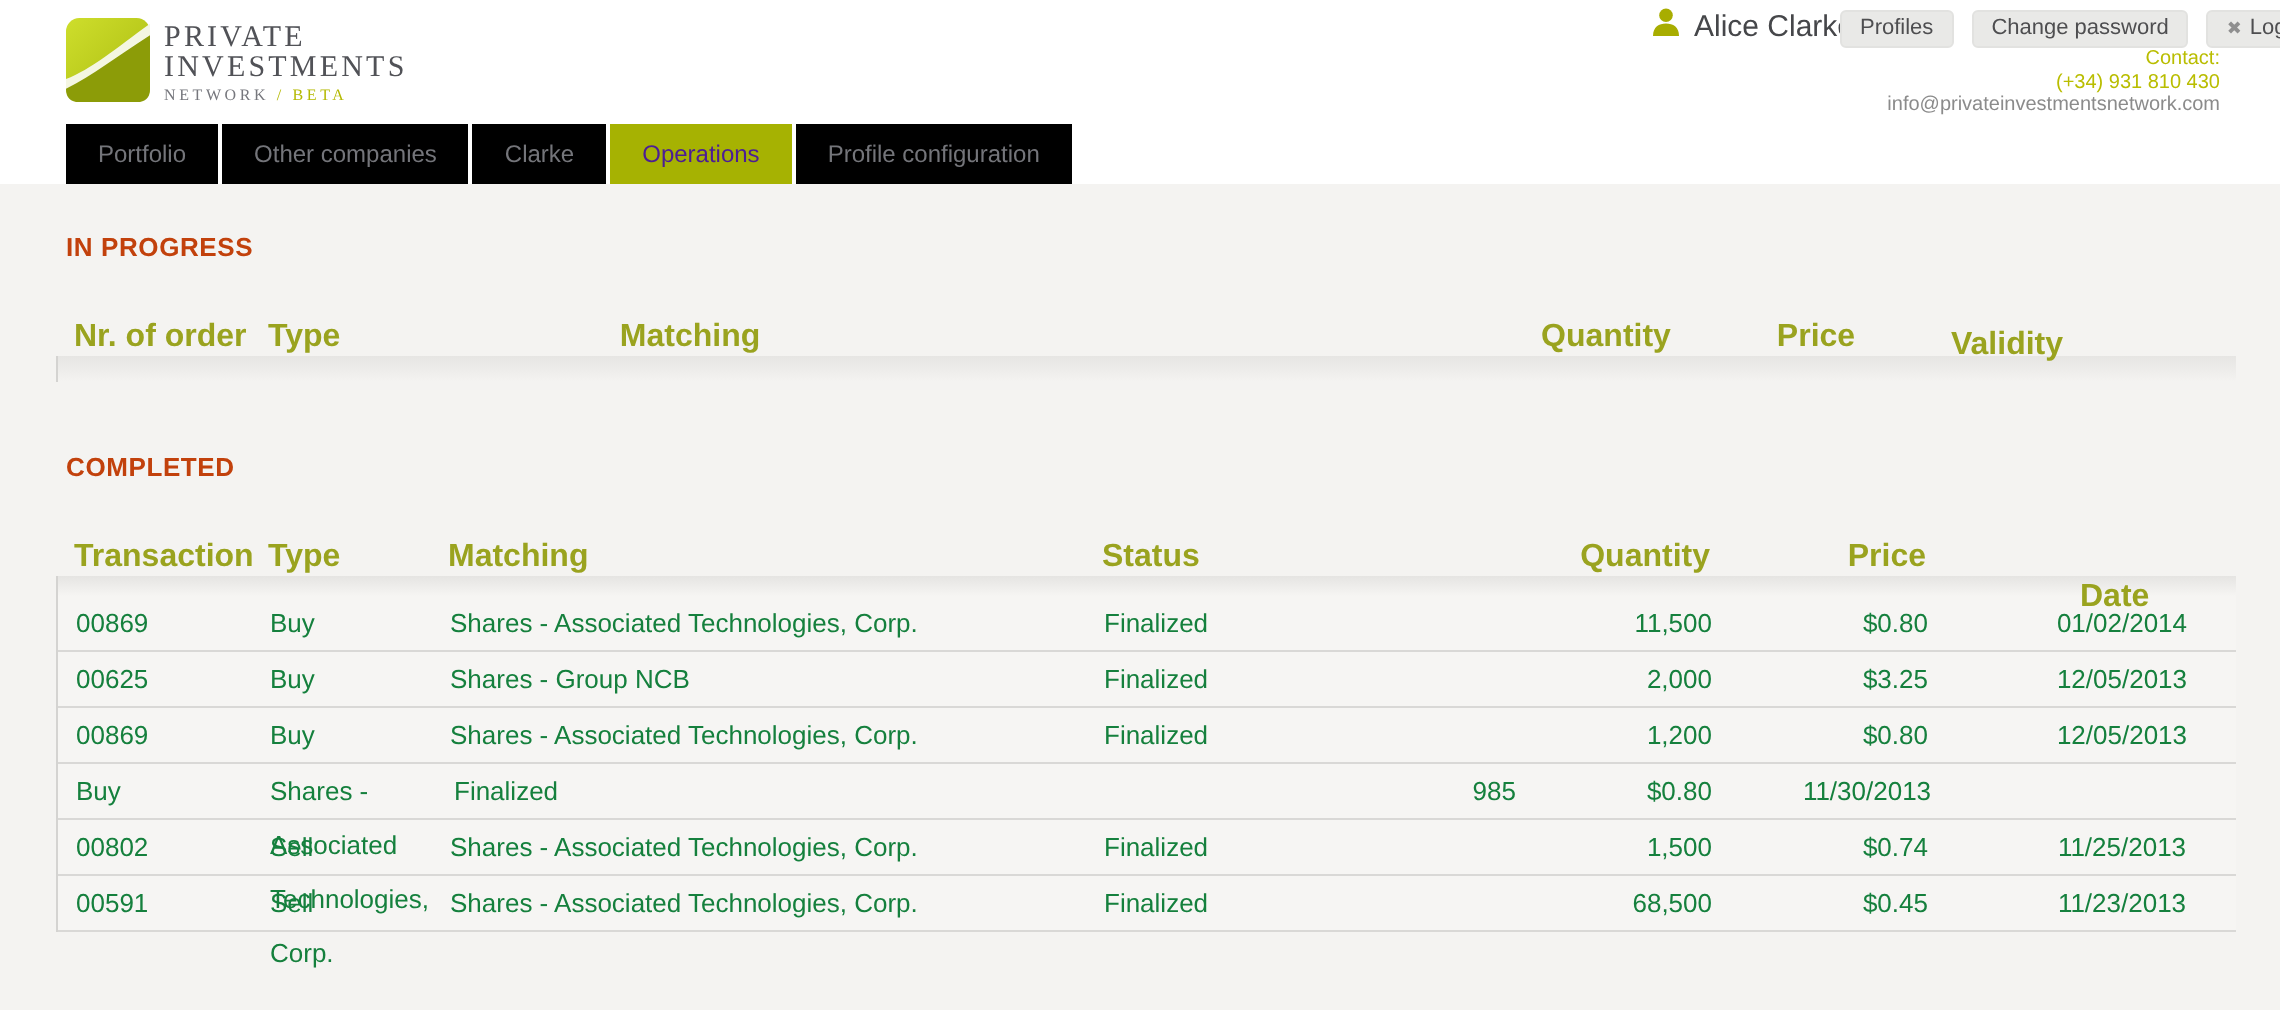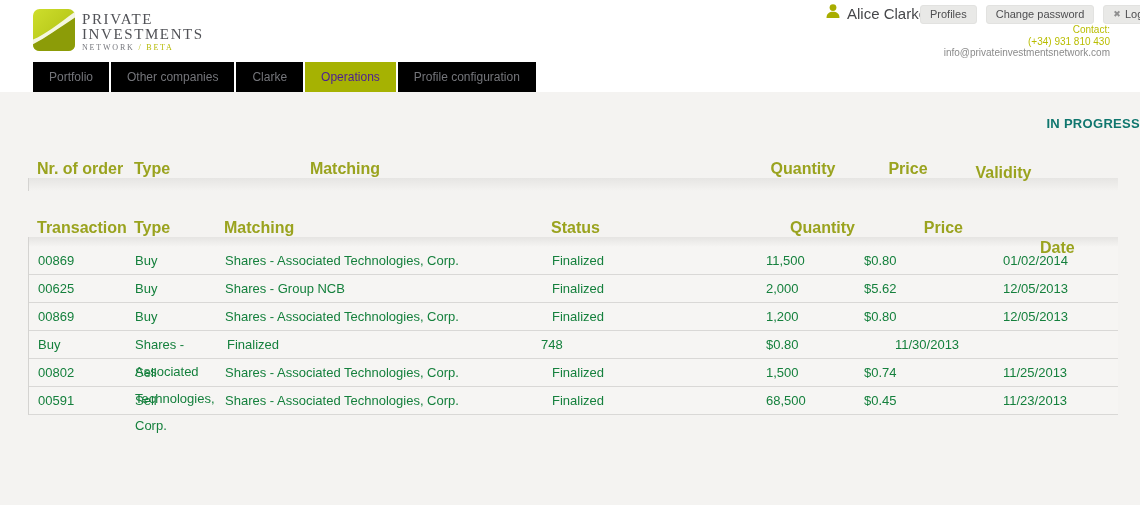--- a/index.html
+++ b/index.html
@@ -29,21 +29,21 @@
   .contact .olive { color:#b9bd00; }
   .contact .mail { color:#8b8b8b; }
 
   
   .tabs { position:absolute; left:33px; top:62px; display:flex; }
   .tab { height:30px; line-height:30px; padding:0 16px; background:#000000; color:#74757a;
          font-size:12px; margin-right:2px; cursor:pointer; white-space:nowrap; }
   .tab.active { background:#a6b202; color:#4c1d95; }
 
   
-  .section-title { margin:0 0 0 33px; font-size:13px; font-weight:bold; color:#0f766e; letter-spacing:0.3px; height:16px;text-align:right; }
+  .section-title { margin:0 12px 0 33px; font-size:13px; font-weight:bold; color:#c2410c; letter-spacing:0.3px; height:16px; }
   .t1 { padding-top:24px; height:40px; }
   .t2 { padding-top:35px; height:51px; }
 
   .grid-header { display:grid; margin-left:28px; width:1090px; height:18px; line-height:18px;
                  font-size:16px; font-weight:bold; color:#9aa31f; margin-top:28px; }
   .ip-cols  { grid-template-columns:97px 90px 260px 268px 120px 108px 147px; }
   .c-cols   { grid-template-columns:97px 90px 325px 225px 98px 108px 147px; }
 
   .h-left   { padding-left:9px; }
   .h-status { padding-left:11px; }
@@ -56,22 +56,22 @@
   .empty-band { margin-left:28px; width:1090px; height:13px;
                 background:linear-gradient(#e6e5e3, #f4f3f1);
                 border-left:1px solid #d4d3d1; }
 
   .tbody { margin-left:28px; width:1090px; border-left:1px solid #d4d3d1; background:#f6f5f3; }
   .tbody .band { height:10px; background:linear-gradient(#e5e4e2, #f6f5f3); }
   .trow { display:grid; height:28px; line-height:27px; font-size:13px; color:#15803d;
           border-bottom:1px solid #d9d8d6; }
   .c-left  { padding-left:9px; }
   .c-status{ padding-left:11px; }
-  .c-right { padding-right:8px; }
-  .c-date  { padding-left:31px; }
+  .c-right { text-align:right; padding-right:8px; }
+  .c-date  { padding-left:31px;text-align:center; }
 </style>
 </head>
 <body>
 
 <div class="page">
   <div class="content-area"></div>
 
   <div class="logo">
     <span>
       <svg width="42" height="42" viewBox="0 0 44 44">
@@ -142,20 +142,21 @@
       <div class="h-left">Nr. of order</div>
       <div class="h-left">Type</div>
       <div class="h-center">Matching</div>
       <div></div>
       <div class="h-center">Quantity</div>
       <div class="h-price-ip">Price</div>
       <div class="h-validity">Validity</div>
     </div>
     <div class="empty-band"></div>
 
+    <div class="section-title t2">COMPLETED</div>
 
     <div class="grid-header c-cols">
       <div class="h-left">Transaction</div>
       <div class="h-left">Type</div>
       <div class="h-left">Matching</div>
       <div class="h-status">Status</div>
       <div class="h-right">Quantity</div>
       <div class="h-right">Price</div>
       <div class="h-date">Date</div>
     </div>
@@ -172,39 +173,39 @@
         <div class="c-right">$0.80</div>
         <div class="c-date">01/02/2014</div>
       </div>
 
       <div class="trow c-cols">
         <div class="c-left">00625</div>
         <div class="c-left">Buy</div>
         <div class="c-left">Shares - Group NCB</div>
         <div class="c-status">Finalized</div>
         <div class="c-right">2,000</div>
-        <div class="c-right">$5.62</div>
+        <div class="c-right">$3.25</div>
         <div class="c-date">12/05/2013</div>
       </div>
 
       <div class="trow c-cols">
         <div class="c-left">00869</div>
         <div class="c-left">Buy</div>
         <div class="c-left">Shares - Associated Technologies, Corp.</div>
         <div class="c-status">Finalized</div>
         <div class="c-right">1,200</div>
         <div class="c-right">$0.80</div>
         <div class="c-date">12/05/2013</div>
       </div>
 
       <div class="trow c-cols">
         <div class="c-left">Buy</div>
         <div class="c-left">Shares - Associated Technologies, Corp.</div>
         <div class="c-status">Finalized</div>
-        <div class="c-right">748</div>
+        <div class="c-right">985</div>
         <div class="c-right">$0.80</div>
         <div class="c-date">11/30/2013</div>
       </div>
 
       <div class="trow c-cols">
         <div class="c-left">00802</div>
         <div class="c-left">Sell</div>
         <div class="c-left">Shares - Associated Technologies, Corp.</div>
         <div class="c-status">Finalized</div>
         <div class="c-right">1,500</div>

